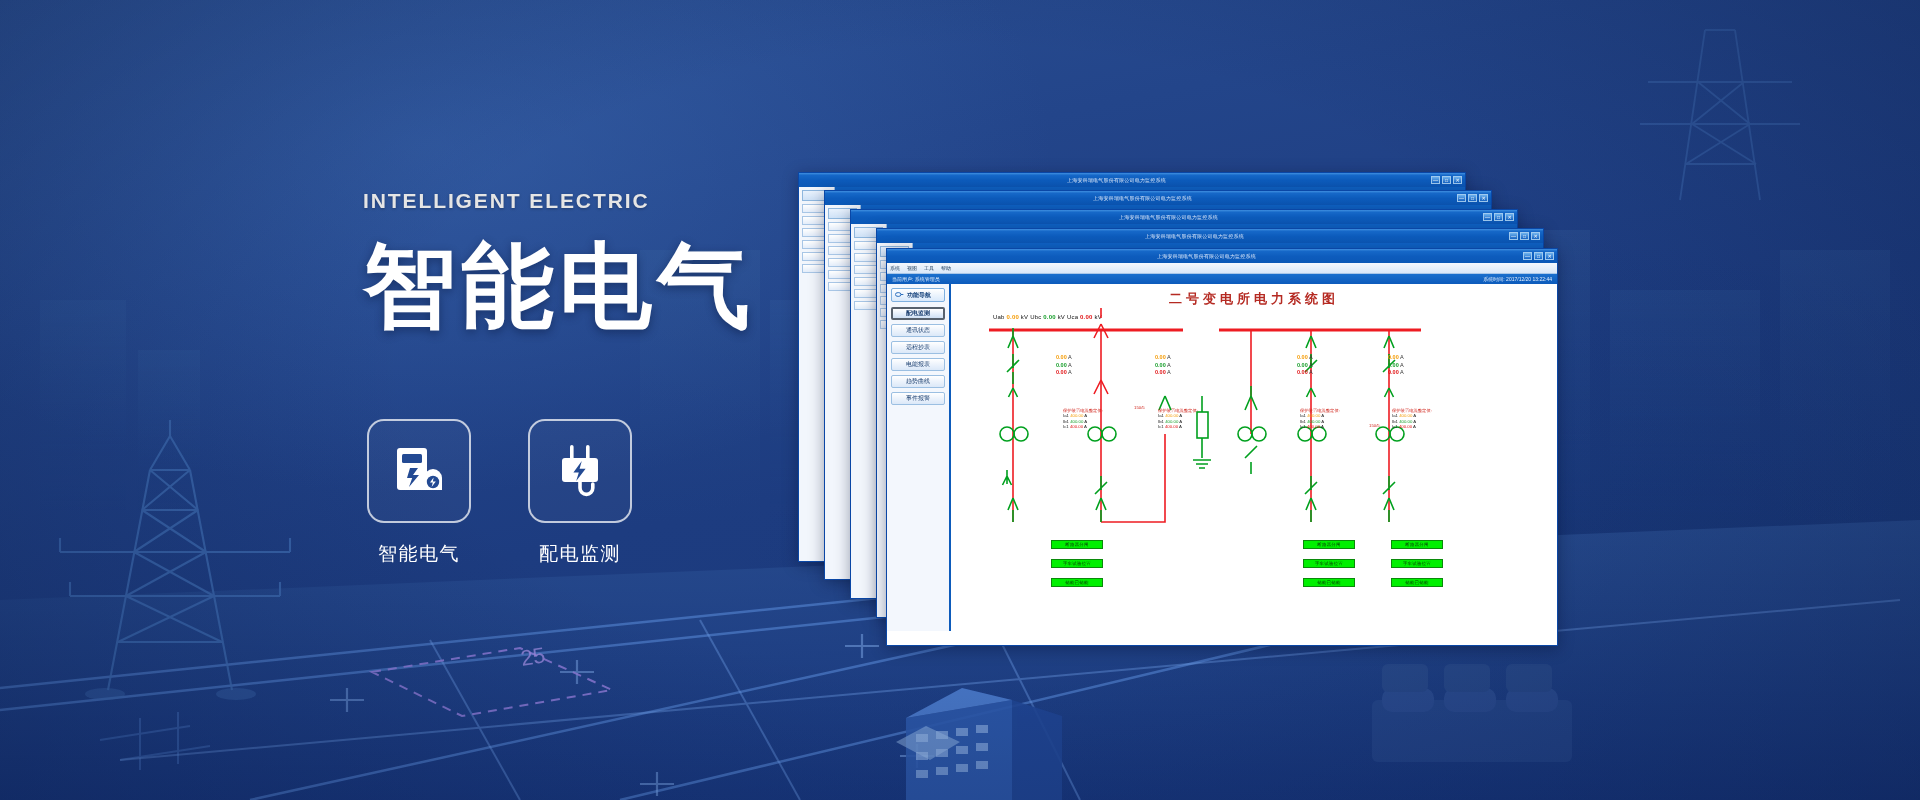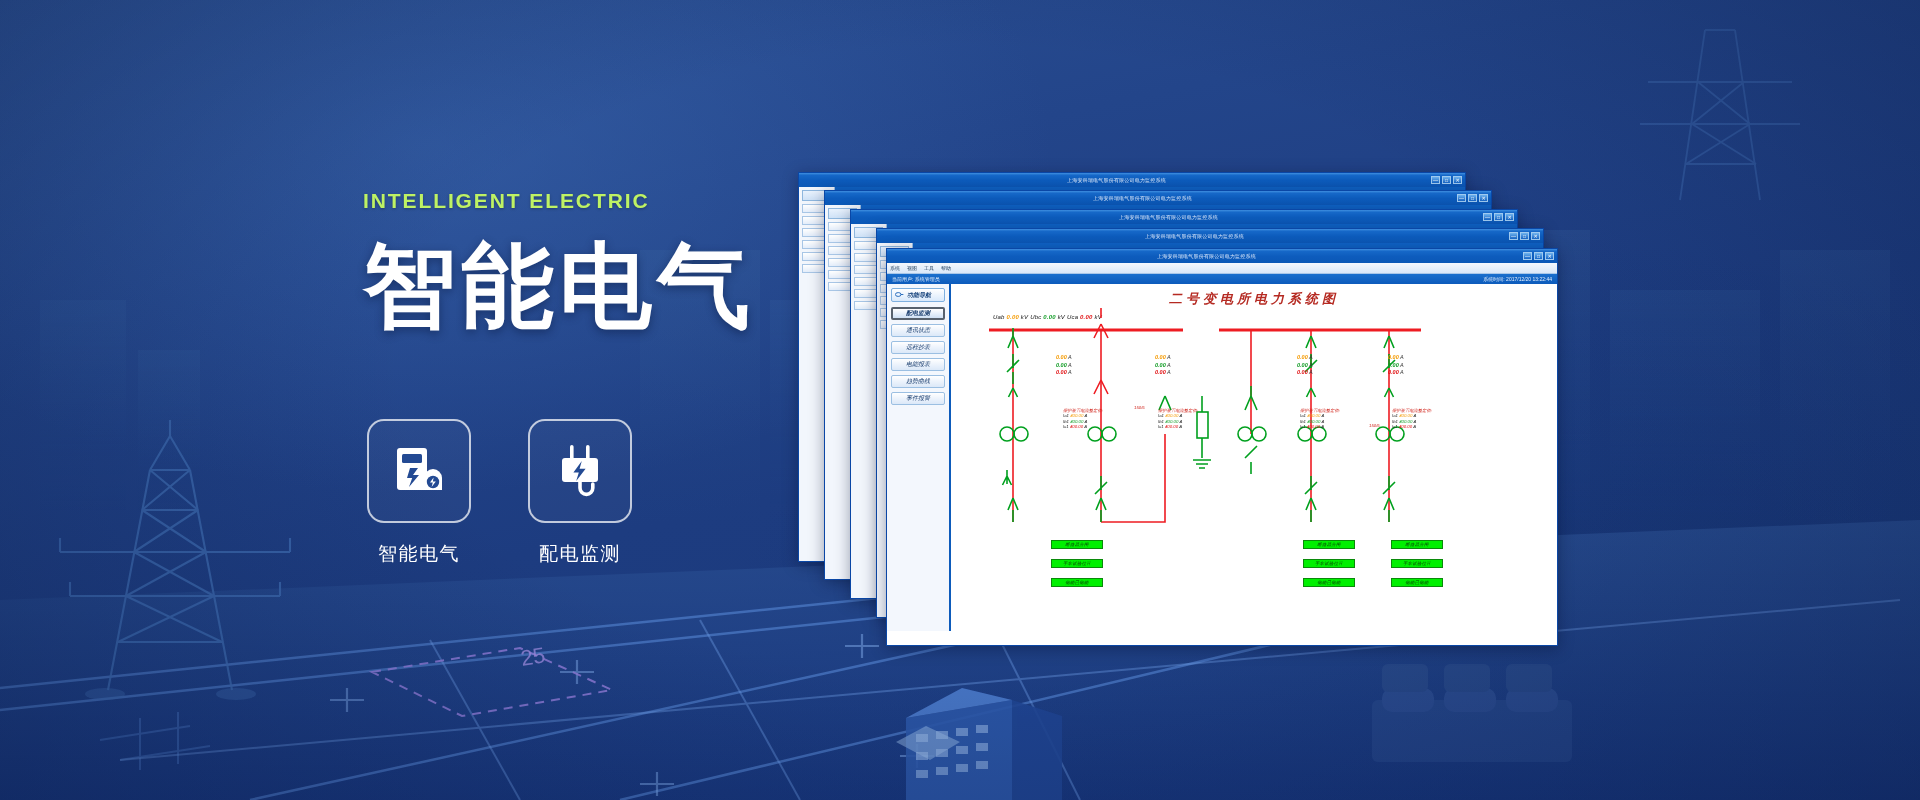--- a/index.html
+++ b/index.html
@@ -24,21 +24,21 @@
     pointer-events:none;
   }
   .scene { position:absolute; inset:0; }
   .scene svg { display:block; }
 
   
   #left-block {
     position:absolute; left:363px; top:190px; width:620px;
   }
   #eyebrow {
-    color:#bef264; font-size:21px; font-weight:700;
+    color:#e5e5e5; font-size:21px; font-weight:700;
     letter-spacing:1.9px; line-height:1;
     text-shadow:0 1px 3px rgba(0,0,0,0.28);
   }
   #headline {
     margin-top:26px;
     color:#ffffff; font-size:93px; font-weight:700;
     letter-spacing:5px; line-height:1.06;
     text-shadow:0 3px 10px rgba(6,20,56,0.45);
     white-space:nowrap;
   }
@@ -115,21 +115,21 @@
     height:11px; background:linear-gradient(180deg,#f4f8fd,#dae8f8);
     border-bottom:1px solid #a9c7e8;
     display:flex; align-items:center; font-size:5px; color:#24415f;
     padding-left:3px; gap:7px;
   }
   #front-infobar {
     height:10px; background:linear-gradient(180deg,#1a6fcd,#0d5bbb);
     display:flex; align-items:center; justify-content:space-between;
     padding:0 5px; font-size:5px; color:#e3eefc;
   }
-  #front-main { display:flex; height:calc(100% - 14px - 11px - 10px);font-style:italic; }
+  #front-main { display:flex; height:calc(100% - 14px - 11px - 10px); }
 
   
   #front-side {
     width:64px; background:#f3f7fd; border-right:2px solid #0d5bbb;
     padding:4px 4px 0 4px;
   }
   #side-hdr {
     display:flex; align-items:center; gap:3px;
     height:14px; padding:0 3px;
     background:linear-gradient(180deg,#ffffff,#d9e9fb);

